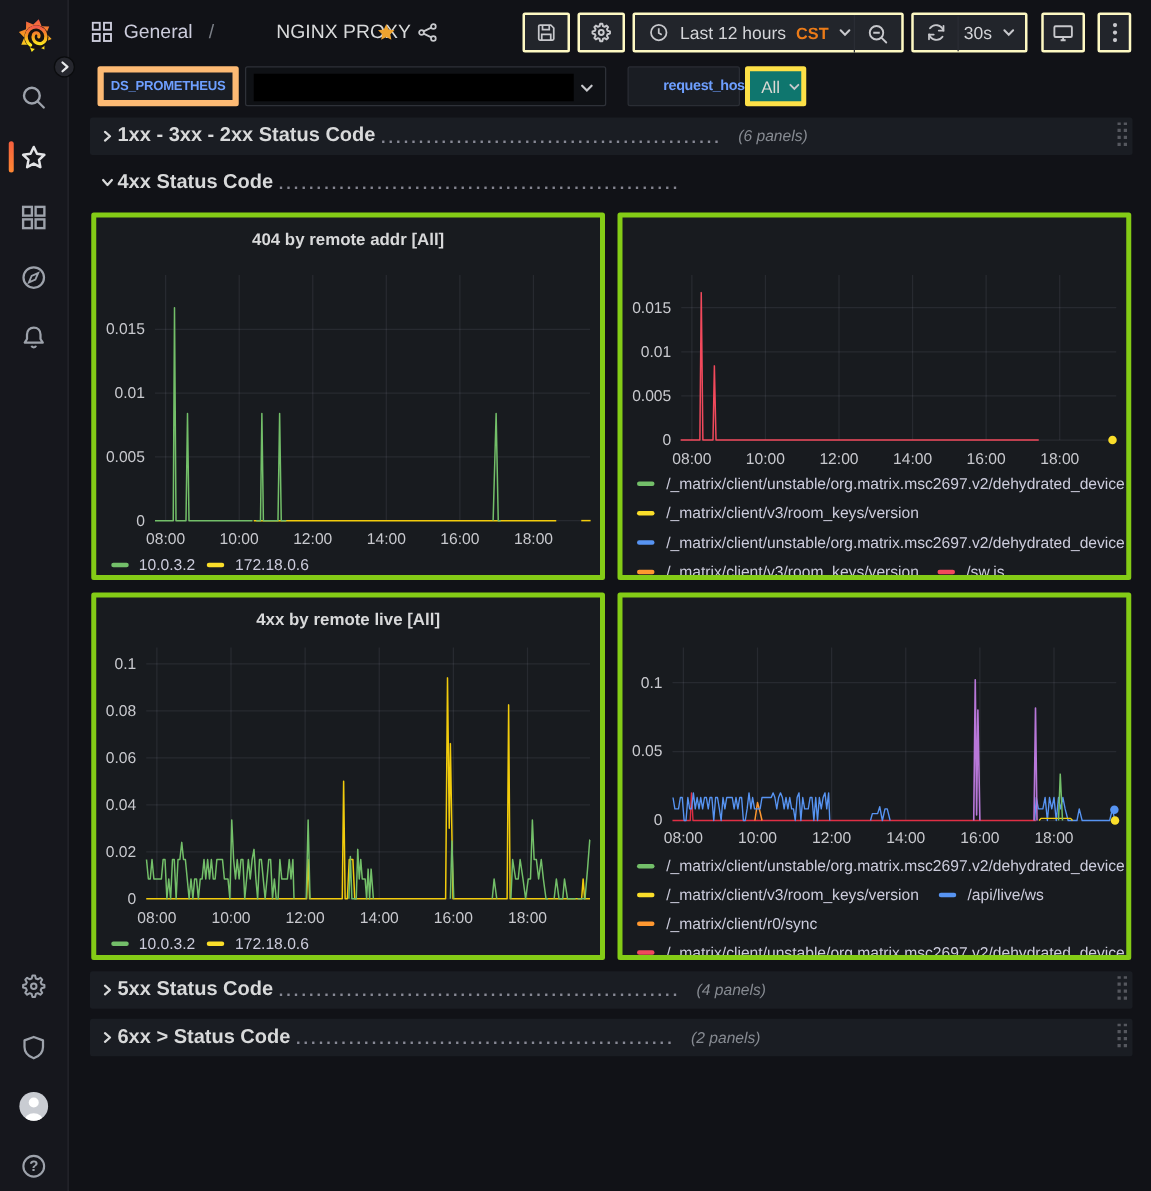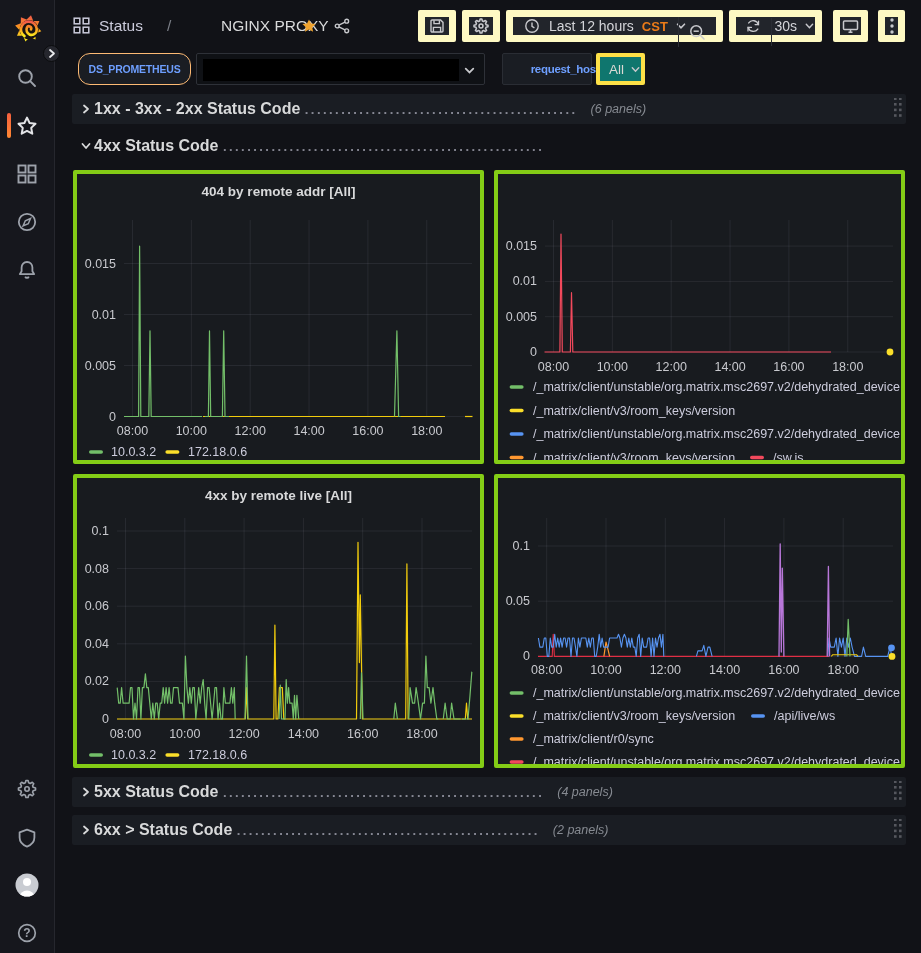--- a/index.html
+++ b/index.html
@@ -3,21 +3,21 @@
 * { margin:0; padding:0; box-sizing:border-box; }
 html,body { width:921px; height:953px; background:#111217; font-family:"Liberation Sans", sans-serif; overflow:hidden; position:relative; }
 .abs { position:absolute; }
 .panel { position:absolute; width:411px; height:294px; background:#181b1f; border:4px solid #84cc16; border-radius:2px; overflow:hidden; }
 .panel svg { position:absolute; left:0; top:0; }
 .ptitle { position:absolute; left:0; right:0; top:10px; text-align:center; font-size:13.5px; font-weight:700; color:#d8d9da; z-index:2; }
 .rowbar { position:absolute; left:72px; width:834px; height:30px; background:#1a1d23; border-radius:2px; }
 .rowhead { position:absolute; display:flex; align-items:center; color:#d8d9da; font-weight:700; font-size:16px; }
 .dots { color:rgba(204,204,220,0.62); font-weight:700; letter-spacing:2.45px; font-size:13px; }
 .pcount { font-style:italic; color:#868a91; font-weight:400; font-size:12.5px; }
-.tbtn { position:absolute; top:10px; height:32px; background:#22252b; border:7px solid #fef9c3; border-radius:2px; display:flex; align-items:center; justify-content:center; }
+.tbtn { position:absolute; top:10px; height:32px; background:#22252b; border:2px solid #fef9c3; border-radius:2px; display:flex; align-items:center; justify-content:center; }
 </style></head>
 <body>
 
 <div class="abs" style="left:0;top:0;width:55px;height:953px;background:#16171d;border-right:1px solid #26272e;z-index:5;">
 
   <svg class="abs" style="left:14px;top:14px" width="28" height="28" viewBox="0 0 28 28">
     <defs>
       <linearGradient id="glogo" x1="0" y1="1" x2="0" y2="0">
         <stop offset="0" stop-color="#FCEE1F"></stop>
           <stop offset="0.55" stop-color="#F79421"></stop>
@@ -89,21 +89,21 @@
 <svg class="abs" style="left:47px;top:48px;z-index:7" width="10" height="11" viewBox="0 0 10 11" fill="none" stroke="#e8e9eb" stroke-width="1.8" stroke-linecap="round" stroke-linejoin="round">
     <path d="M3 2 l4 3.5 -4 3.5"></path>
   </svg>
 
 <svg class="abs" style="left:73px;top:17px" width="17" height="17" viewBox="0 0 17 17" fill="none" stroke="#ccccdc" stroke-width="1.5">
   <rect x="1.2" y="1.2" width="5.6" height="5.6"></rect>
     <rect x="10.2" y="1.2" width="5.6" height="5.6"></rect>
   <rect x="1.2" y="10.2" width="5.6" height="5.6"></rect>
     <rect x="10.2" y="10.2" width="5.6" height="5.6"></rect>
 </svg>
-<div class="abs" style="left:99px;top:17px;font-size:15.5px;color:#ccccdc;">Status</div>
+<div class="abs" style="left:99px;top:17px;font-size:15.5px;color:#ccccdc;">General</div>
 <div class="abs" style="left:167px;top:17px;font-size:15.5px;color:#7b7f87;">/</div>
 <div class="abs" style="left:181px;top:17px;font-size:15.5px;color:#d8d9da;margin-left:40px;">NGINX PROXY</div>
 <svg class="abs" style="left:301px;top:18px" width="16" height="16" viewBox="0 0 16 16">
   <path fill="#EFA32F" d="M8 1.4 l2 4.1 4.6.6 -3.4 3.2 .9 4.5 -4.1-2.2 -4.1 2.2 .9-4.5 -3.4-3.2 4.6-.6 z"></path>
 </svg>
 <svg class="abs" style="left:334px;top:18px" width="16" height="16" viewBox="0 0 16 16" fill="none" stroke="#c7c8cc" stroke-width="1.4">
   <circle cx="12.7" cy="3.2" r="1.9"></circle>
     <circle cx="3.2" cy="8" r="1.9"></circle>
     <circle cx="12.7" cy="12.8" r="1.9"></circle>
   <path d="M4.9 7.1 L11 4.1 M4.9 8.9 L11 11.9"></path>
@@ -156,21 +156,21 @@
   </svg>
 </div>
 <div class="tbtn" style="left:878px;width:27px;">
   <svg width="4" height="16" viewBox="0 0 4 16" fill="#c7c8cc">
     <circle cx="2" cy="2" r="1.7"></circle>
       <circle cx="2" cy="8" r="1.7"></circle>
       <circle cx="2" cy="14" r="1.7"></circle>
   </svg>
 </div>
 
-<div class="abs" style="left:78px;top:53px;width:113px;height:32px;background:#1a1d23;border:1px solid #fdba74;border-radius:12px;display:flex;align-items:center;justify-content:center;">
+<div class="abs" style="left:78px;top:53px;width:113px;height:32px;background:#1a1d23;border:5px solid #fdba74;border-radius:2px;display:flex;align-items:center;justify-content:center;">
   <span style="font-size:10.5px;font-weight:700;letter-spacing:-0.2px;color:#6E9FFF;">DS_PROMETHEUS</span>
 </div>
 <div class="abs" style="left:196px;top:53px;width:289px;height:32px;background:#0f1115;border:1px solid #2e3138;border-radius:2px;">
   <div class="abs" style="left:6px;top:5px;width:256px;height:22px;background:#000;"></div>
   <svg class="abs" style="right:8px;top:10px" width="13" height="13" viewBox="0 0 12 12" fill="none" stroke="#c7c8cc" stroke-width="1.6" stroke-linecap="round">
       <path d="M2.5 4.2 L6 7.8 L9.5 4.2"></path>
     </svg>
 </div>
 <div class="abs" style="left:502px;top:53px;width:90px;height:32px;background:#1a1d23;border:1px solid #2a2d34;border-radius:2px;display:flex;align-items:center;justify-content:center;padding-left:36px;">
   <span style="font-size:11.5px;font-weight:700;letter-spacing:-0.3px;color:#6E9FFF;">request_host</span>

